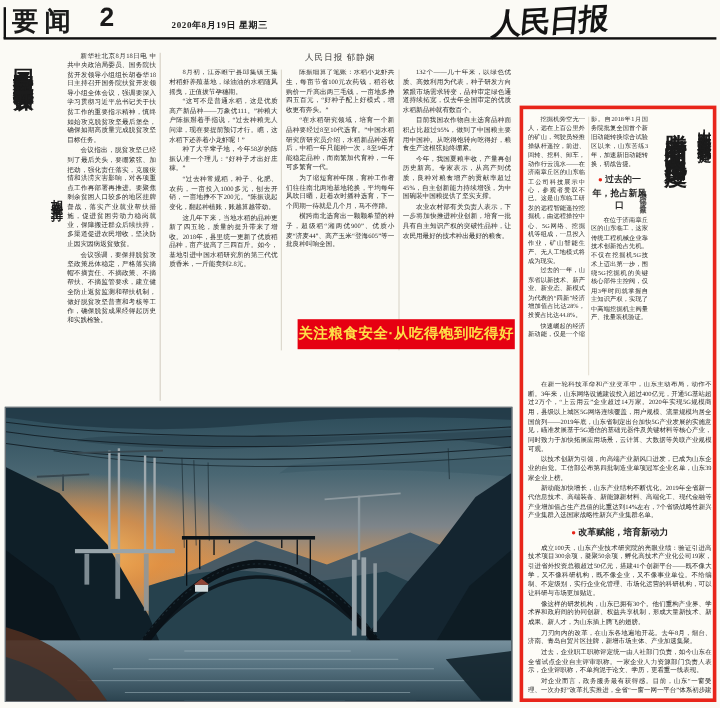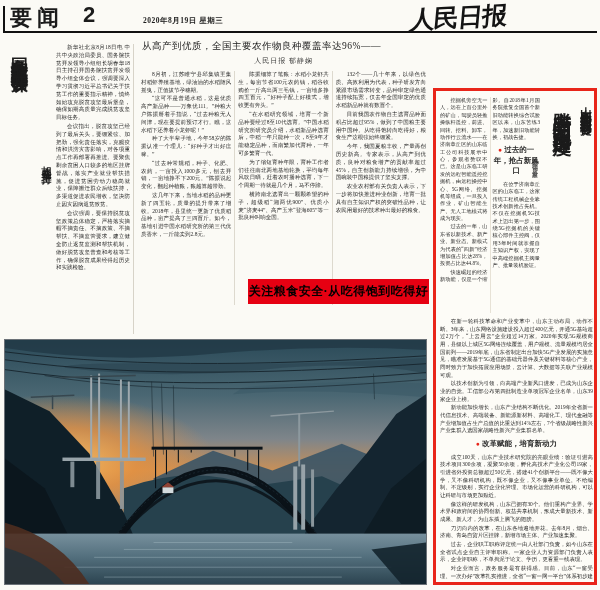--- a/index.html
+++ b/index.html
@@ -28,21 +28,21 @@
   .col-rule1{position:absolute;left:133px;top:44px;width:1px;height:290px;background:#d7d3c8;}
   
   .main{position:absolute;left:138px;top:40px;width:291px;}
   .kicker{font-size:9.5px;letter-spacing:0.5px;padding-left:4px;}
   .m-title{text-align:center;font-size:25px;font-weight:bold;letter-spacing:4px;margin-top:3px;}
   .m-byline{text-align:center;font-size:7px;margin-top:3px;letter-spacing:1px;color:#333;}
   .m-body{position:relative;margin-top:5px;height:234px;display:flex;}
   .m-col{flex:1;overflow:hidden;padding:0 3px;}
   .m-col + .m-col{border-left:1px solid #ddd9ce;}
   .banner{position:absolute;right:0px;bottom:1px;width:181px;height:25px;background:#e60012;
-    color:#000000;font-weight:bold;font-size:12px;display:flex;align-items:center;justify-content:center;
+    color:#fde047;font-weight:bold;font-size:12px;display:flex;align-items:center;justify-content:center;
     font-family:"Liberation Sans","DejaVu Sans",sans-serif;letter-spacing:0.5px;white-space:nowrap;}
   
   .photo{position:absolute;left:4px;top:339px;width:423px;height:246px;border:1px solid #6b7177;
     box-sizing:border-box;background:#31505e;}
   .photo svg{display:block;width:100%;height:100%;}
   
   .rbox{position:absolute;left:433px;top:88px;width:164px;height:497px;box-sizing:border-box;
     border:3px solid #e8251a;background:#fdfcf7;}
   .rbox-inner{position:relative;width:100%;height:100%;}
   .series{position:absolute;top:7px;right:1px;writing-mode:vertical-rl;font-size:11.5px;
@@ -75,21 +75,20 @@
   <div class="l-byline">胡春华主持</div>
   <div class="l-body tiny">
     <p>新华社北京8月18日电 中共中央政治局委员、国务院扶贫开发领导小组组长胡春华18日主持召开国务院扶贫开发领导小组全体会议，强调要深入学习贯彻习近平总书记关于扶贫工作的重要指示精神，慎终如始攻克脱贫攻坚最后堡垒，确保如期高质量完成脱贫攻坚目标任务。</p>
     <p>会议指出，脱贫攻坚已经到了最后关头，要绷紧弦、加把劲，强化责任落实，克服疫情和洪涝灾害影响，对各项重点工作再部署再推进。要聚焦剩余贫困人口较多的地区挂牌督战，落实产业就业帮扶措施，促进贫困劳动力稳岗就业，保障搬迁群众后续扶持，多渠道促进农民增收，坚决防止因灾因病返贫致贫。</p>
     <p>会议强调，要保持脱贫攻坚政策总体稳定，严格落实摘帽不摘责任、不摘政策、不摘帮扶、不摘监管要求，建立健全防止返贫监测和帮扶机制，做好脱贫攻坚普查和考核等工作，确保脱贫成果经得起历史和实践检验。</p>
   </div>
   <div class="col-rule1"></div>
 </div>
 
 <div class="main">
-  <div class="kicker">从高产到优质，全国主要农作物良种覆盖率达96%——</div>
   <div class="m-byline">人民日报 郁静娴</div>
   <div class="m-body">
     <div class="m-col tiny">
       <p>8月初，江苏睢宁县邱集镇王集村稻虾养殖基地，绿油油的水稻随风摇曳，正值拔节孕穗期。</p>
       <p>“这可不是普通水稻，这是优质高产新品种——万象优111。”种粮大户陈振掰着手指说，“过去种粮无人问津，现在要提前预订才行。瞧，这水稻下还养着小龙虾呢！”</p>
       <p>种了大半辈子地，今年58岁的陈振认准一个理儿：“好种子才出好庄稼。”</p>
       <p>“过去种常规稻，种子、化肥、农药，一亩投入1000多元，刨去开销，一亩地挣不下200元。”陈振说起变化，翻起种植账，账越算越带劲。</p>
       <p>这几年下来，当地水稻的品种更新了四五轮，质量的提升带来了增收。2018年，县里统一更新了优质稻品种，亩产提高了三四百斤。如今，基地引进中国水稻研究所的第三代优质香米，一斤能卖到2.8元。</p>
     </div>
     <div class="m-col tiny">

